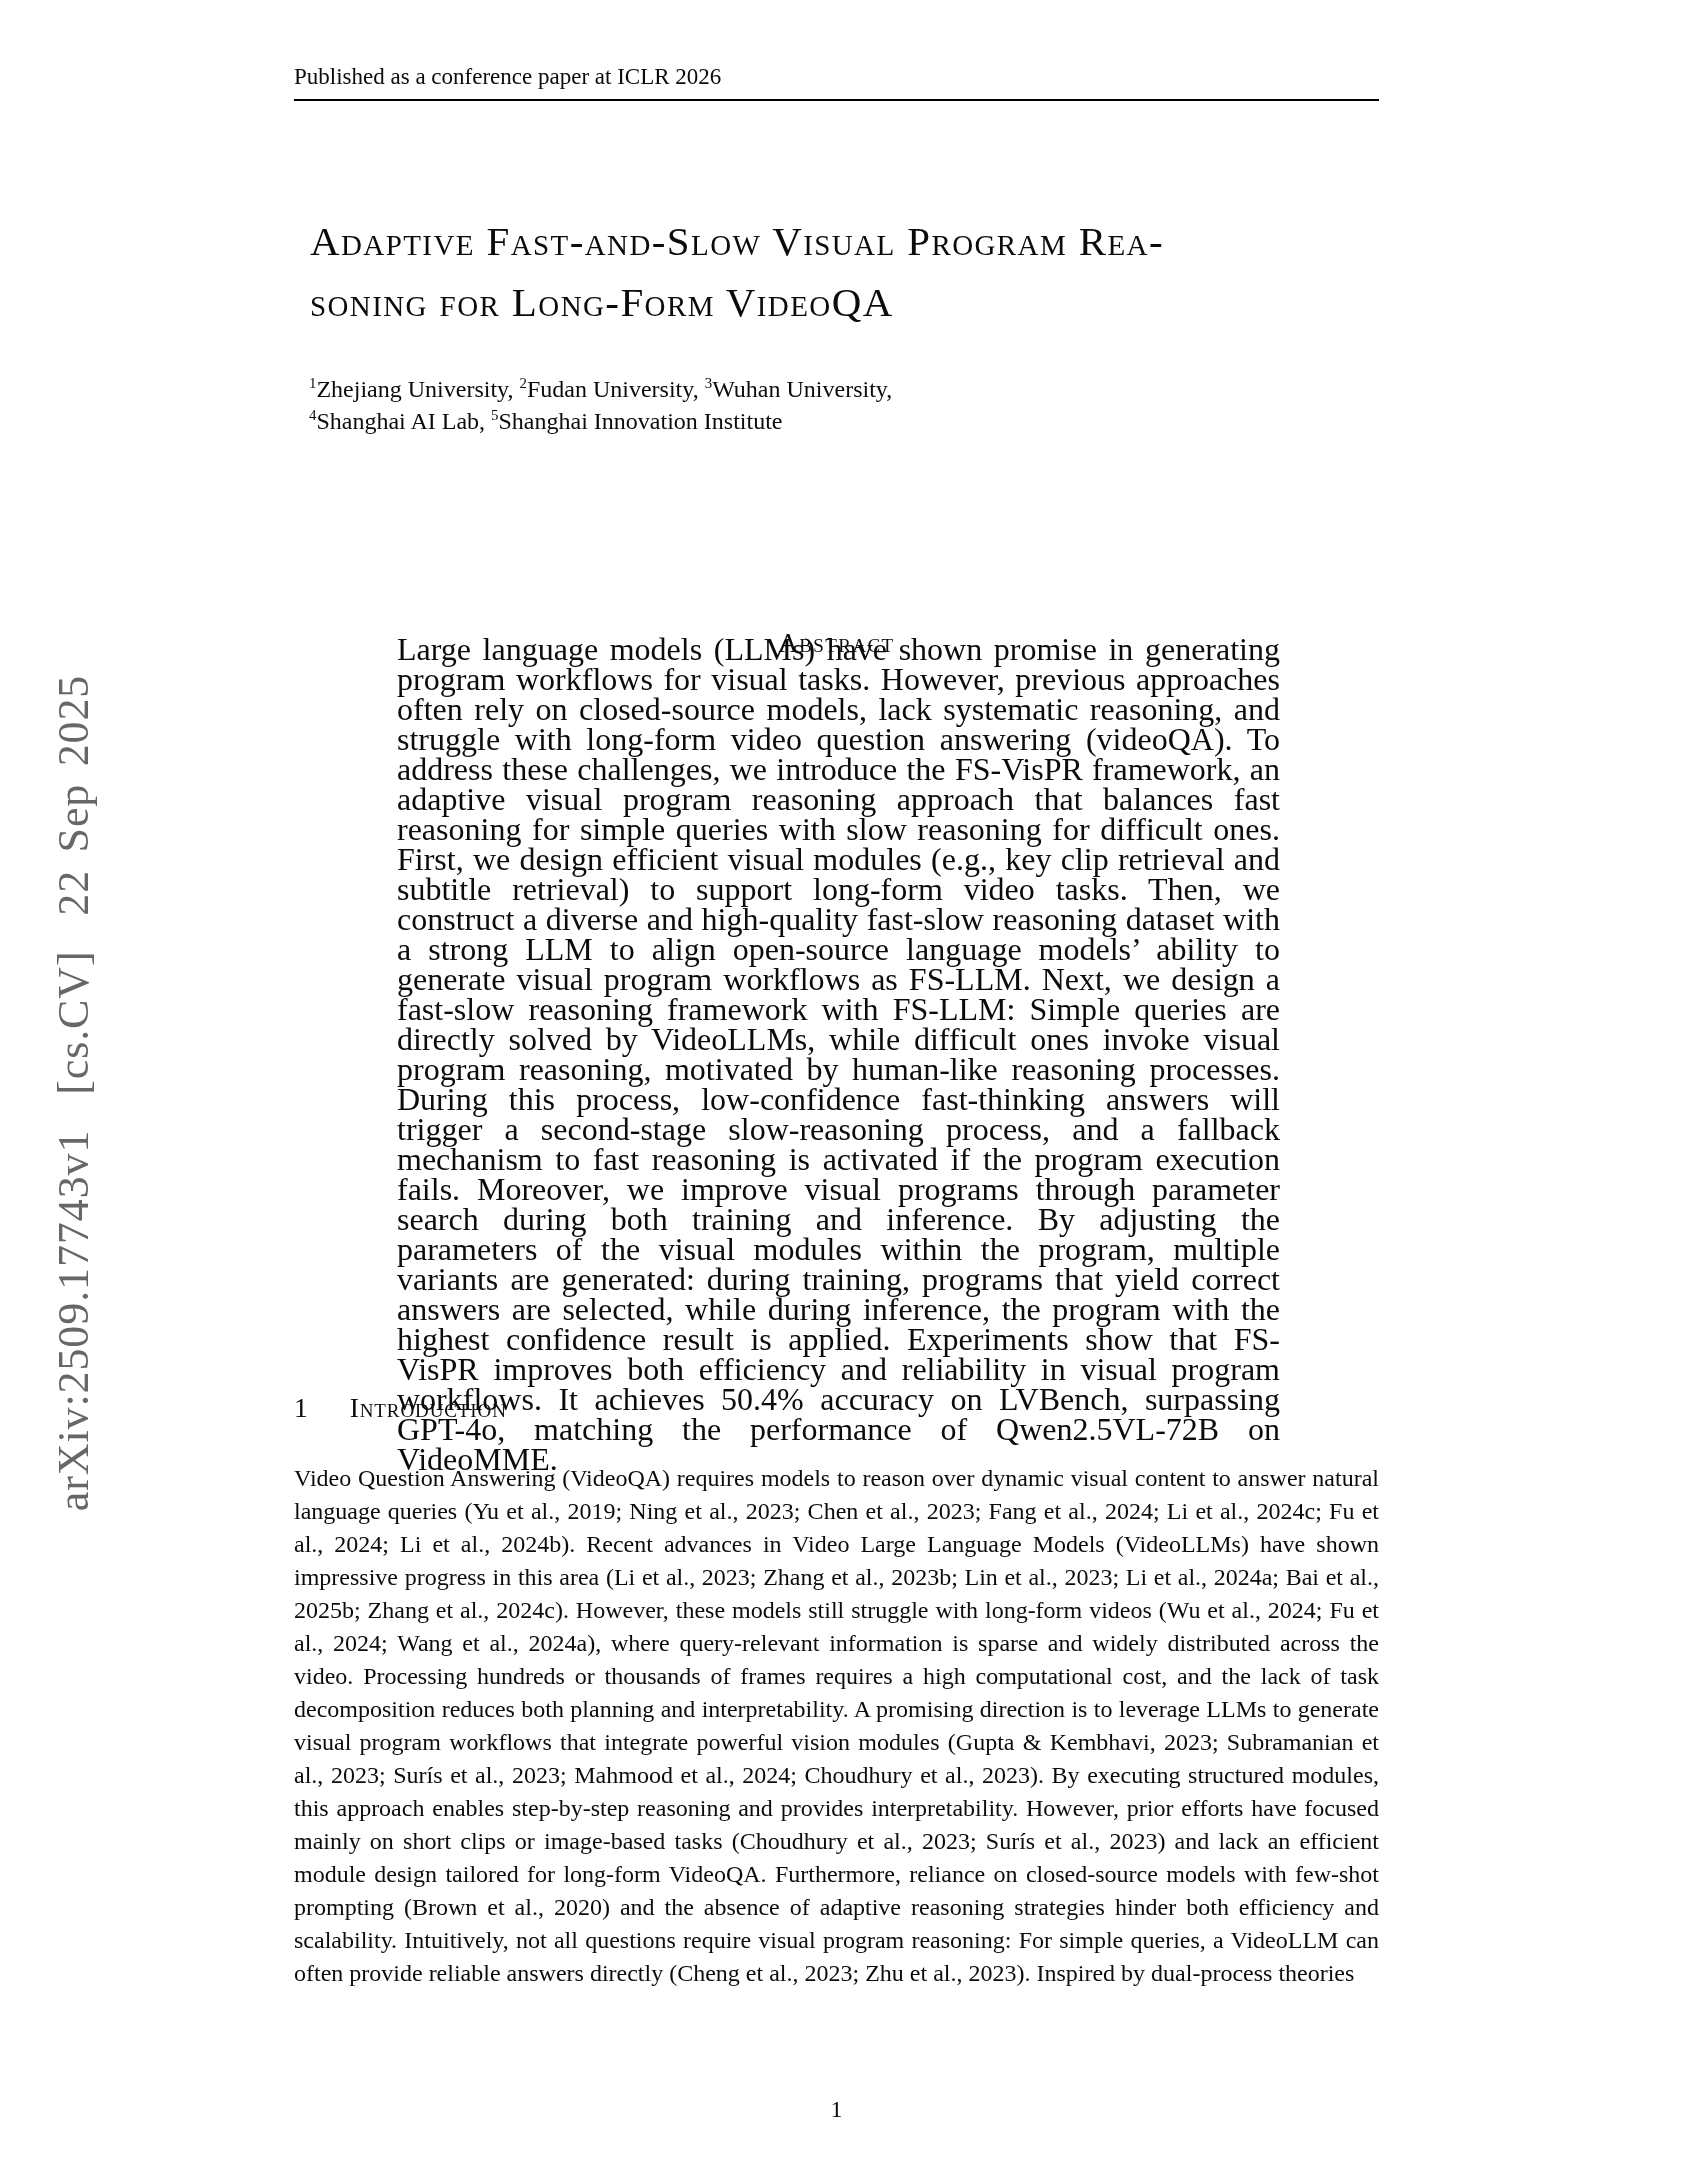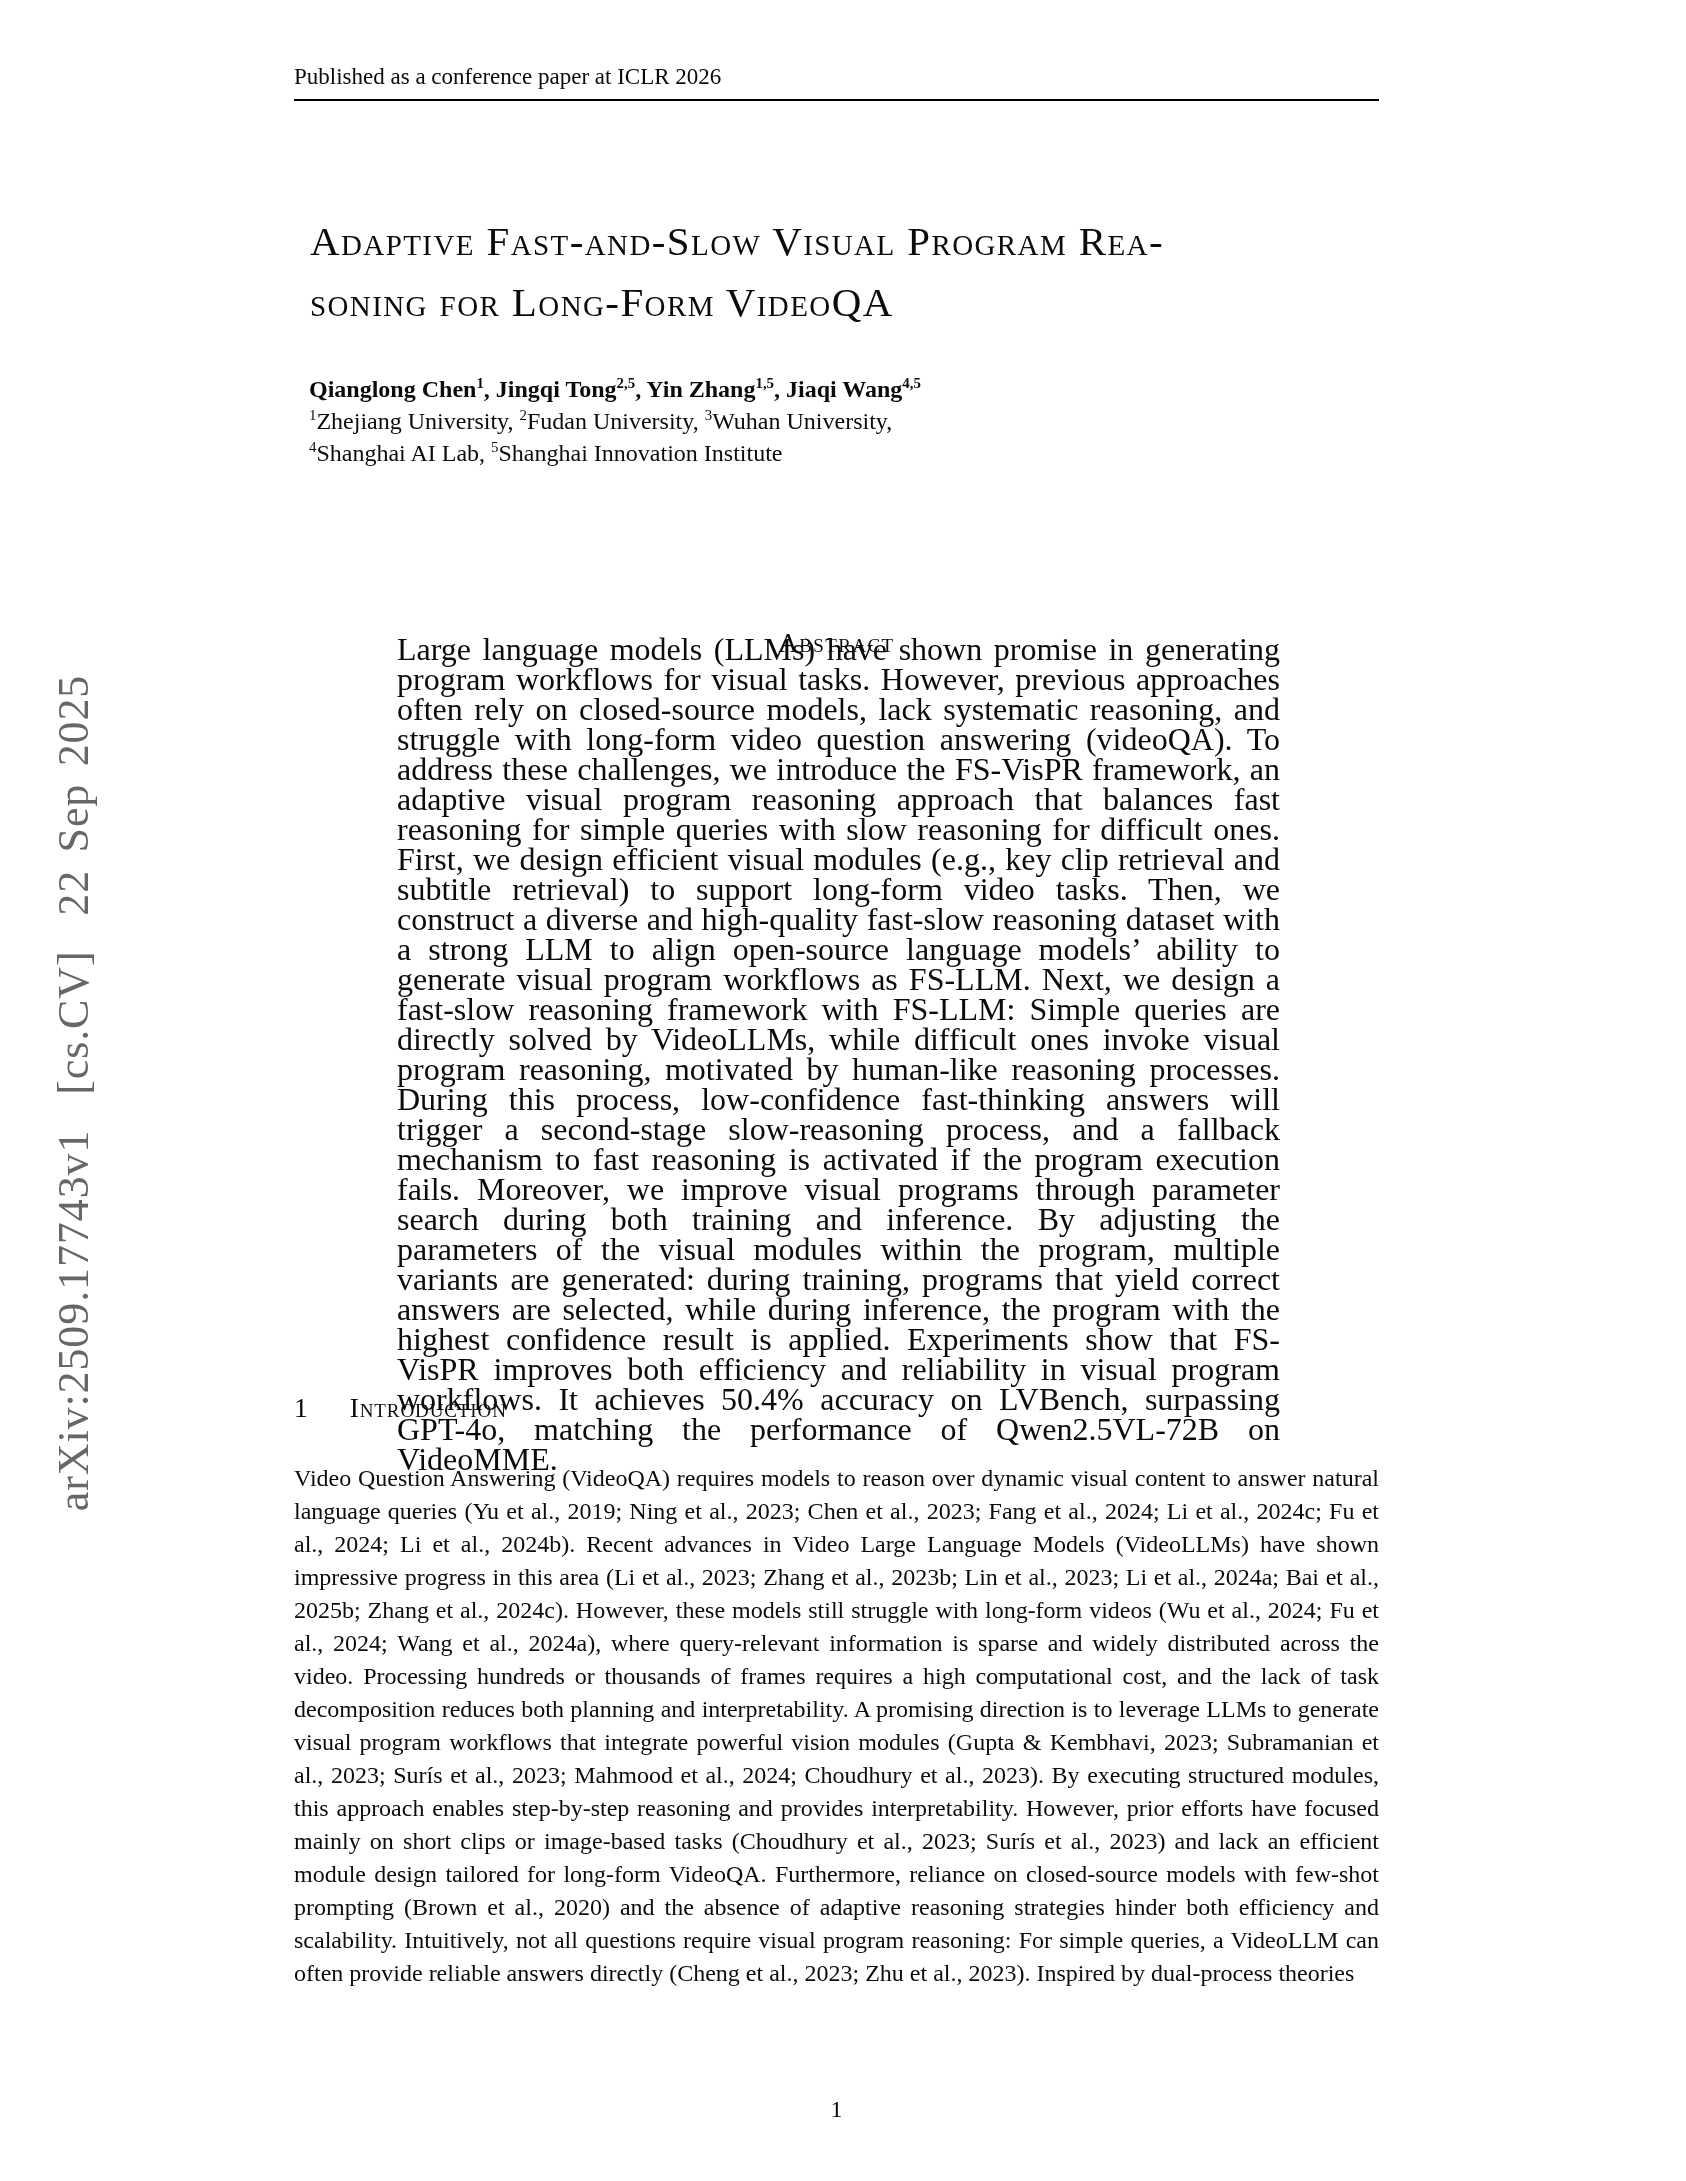--- a/index.html
+++ b/index.html
@@ -83,21 +83,20 @@
   <div class="running-header">Published as a conference paper at ICLR 2026</div>
 
   <div class="header-rule"></div>
 
   <h1 class="title">
     <span>Adaptive Fast-and-Slow Visual Program Rea-</span><br>
     <span>soning for Long-Form VideoQA</span>
   </h1>
 
   <div class="authors">
-    <div class="author-line bold">Qianglong Chen<sup>1</sup>, Jingqi Tong<sup>2,5</sup>, Yin Zhang<sup>1,5</sup>, Jiaqi Wang<sup>4,5</sup></div>
     <div class="author-line"><sup>1</sup>Zhejiang University, <sup>2</sup>Fudan University, <sup>3</sup>Wuhan University,</div>
     <div class="author-line"><sup>4</sup>Shanghai AI Lab, <sup>5</sup>Shanghai Innovation Institute</div>
   </div>
 
   <div class="abstract-heading">Abstract</div>
 
   <div class="abstract-body">Large language models (LLMs) have shown promise in generating program workflows for visual tasks. However, previous approaches often rely on closed-source models, lack systematic reasoning, and struggle with long-form video question answering (videoQA). To address these challenges, we introduce the FS-VisPR framework, an adaptive visual program reasoning approach that balances fast reasoning for simple queries with slow reasoning for difficult ones. First, we design efficient visual modules (e.g., key clip retrieval and subtitle retrieval) to support long-form video tasks. Then, we construct a diverse and high-quality fast-slow reasoning dataset with a strong LLM to align open-source language models’ ability to generate visual program workflows as FS-LLM. Next, we design a fast-slow reasoning framework with FS-LLM: Simple queries are directly solved by VideoLLMs, while difficult ones invoke visual program reasoning, motivated by human-like reasoning processes. During this process, low-confidence fast-thinking answers will trigger a second-stage slow-reasoning process, and a fallback mechanism to fast reasoning is activated if the program execution fails. Moreover, we improve visual programs through parameter search during both training and inference. By adjusting the parameters of the visual modules within the program, multiple variants are generated: during training, programs that yield correct answers are selected, while during inference, the program with the highest confidence result is applied. Experiments show that FS-VisPR improves both efficiency and reliability in visual program workflows. It achieves 50.4% accuracy on LVBench, surpassing GPT-4o, matching the performance of Qwen2.5VL-72B on VideoMME.</div>
 
   <div class="section-heading">
     <span class="sec-num">1</span>

